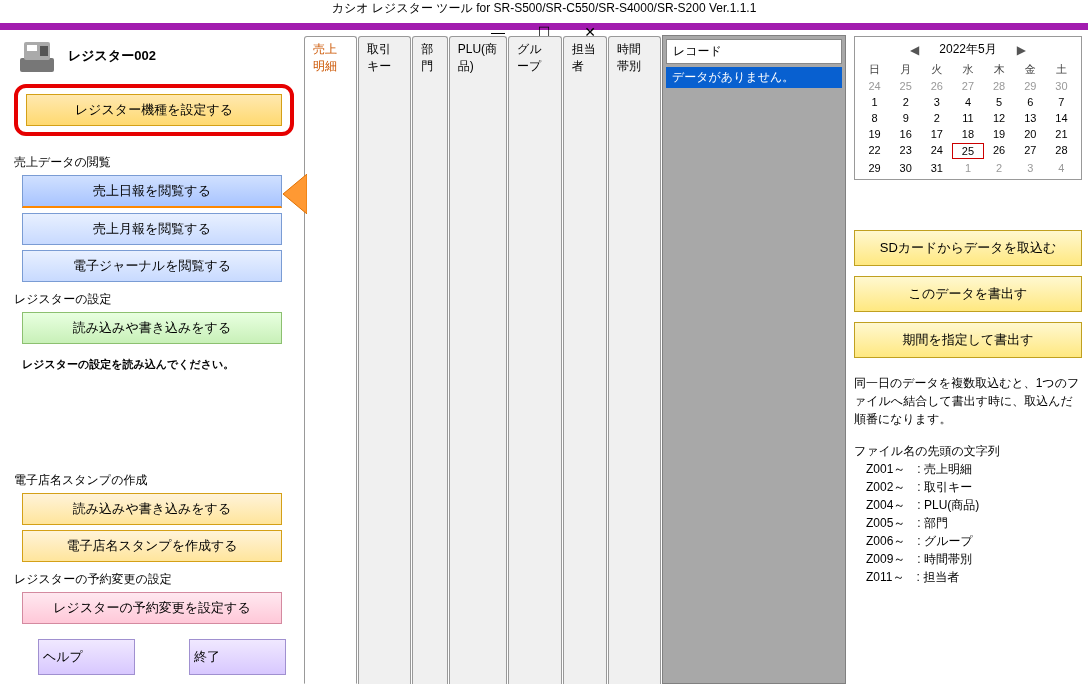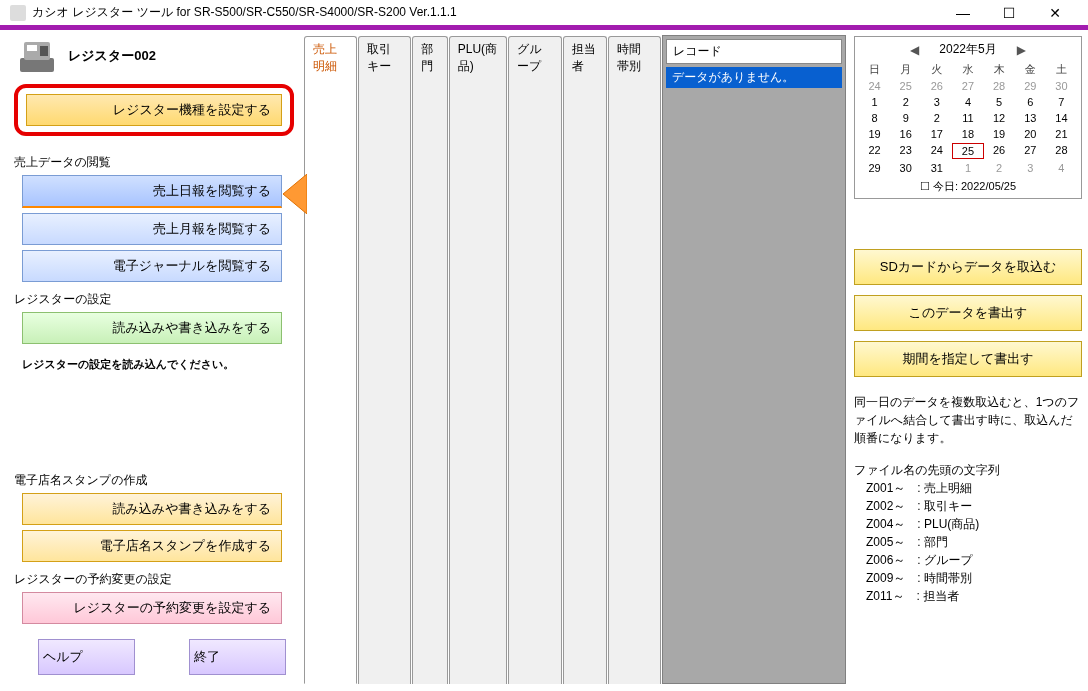--- a/index.html
+++ b/index.html
@@ -1,35 +1,35 @@
 <!DOCTYPE html>
 <html><head>
   <meta charset="utf-8">
   <style>
     * { box-sizing: border-box; margin: 0; padding: 0; font-family: "MS PGothic", "Meiryo", sans-serif; }
     body { background: #fff; width: 1088px; height: 691px; overflow: hidden; }
-    .titlebar { height: 30px; border-bottom: 5px solid #a21caf; display: flex; align-items: center; padding: 0 10px; font-size: 12px; }
+    .titlebar { height: 30px; border-bottom: 7px solid #a21caf; display: flex; align-items: center; padding: 0 18px; font-size: 12px; flex-direction: column; }
     .titlebar-icon { width: 16px; height: 16px; background: #ddd; margin-right: 6px; border-radius: 2px; }
     .titlebar-title { flex: 1; }
     .titlebar-controls { display: flex; gap: 0; }
     .titlebar-btn { width: 46px; height: 30px; display: flex; align-items: center; justify-content: center; font-size: 14px; cursor: default; }
     
     .main-content { display: flex; height: 660px; padding: 6px; gap: 0; position: relative; }
     
     .left-panel { width: 296px; display: flex; flex-direction: column; position: relative; }
     
     .register-header { display: flex; align-items: center; margin-bottom: 8px; padding-left: 8px; }
     .register-icon { width: 46px; height: 40px; margin-right: 8px; }
     .register-name { font-weight: bold; font-size: 13px; }
     
     .highlight-box { border: 4px solid #e60000; border-radius: 12px; padding: 6px 8px; margin: 0 8px 14px 8px; }
     
     .section-label { font-size: 12px; margin: 4px 0 4px 8px; }
     
-    .btn { display: block; width: 260px; margin: 0 8px 5px 16px; padding: 6px 10px; text-align: right; font-size: 13px; border: 1px solid #999; cursor: default; }
+    .btn { display: block; width: 260px; margin: 0 8px 5px 16px; padding: 6px 10px; text-align: center; font-size: 13px; border: 1px solid #999; cursor: default; }
     .btn-orange { background: linear-gradient(#fff3d9, #ffe59c); border-color: #d4a017; }
     .btn-orange.highlighted { background: linear-gradient(#ffe8b0, #ffd970); }
     .btn-blue { background: linear-gradient(#e8f0ff, #c8daff); border-color: #7a9cd4; }
     .btn-blue.selected { background: linear-gradient(#d0e0ff, #a8c4ff); border-bottom: 2px solid #ff8800; }
     .btn-green { background: linear-gradient(#e8ffe0, #c8f0b8); border-color: #8cc070; }
     .btn-pink { background: linear-gradient(#ffe8f0, #ffc8d8); border-color: #d48aa0; }
     .btn-purple { background: linear-gradient(#f0e8ff, #d8c8ff); border-color: #a090d0; width: 110px; text-align: left; display: inline-block; padding: 8px 4px; }
     .btn-yellow-panel { background: linear-gradient(#fff8d0, #ffe880); border: 1px solid #c0a020; padding: 8px; text-align: center; font-size: 13px; margin-bottom: 10px; cursor: default; }
     
     .instruction-text { font-size: 11px; font-weight: bold; margin: 8px 8px 8px 16px; }
@@ -198,21 +198,20 @@
           <div class="cal-day">27</div>
           <div class="cal-day">28</div>
           <div class="cal-day">29</div>
           <div class="cal-day">30</div>
           <div class="cal-day">31</div>
           <div class="cal-day other">1</div>
           <div class="cal-day other">2</div>
           <div class="cal-day other">3</div>
           <div class="cal-day other">4</div>
         </div>
-      <div class="cal-today-label">今日: 2022/05/25</div>
     </div>
 
     <div class="btn-yellow-panel">SDカードからデータを取込む</div>
     <div class="btn-yellow-panel">このデータを書出す</div>
     <div class="btn-yellow-panel">期間を指定して書出す</div>
 
     <div class="info-text">同一日のデータを複数取込むと、1つのファイルへ結合して書出す時に、取込んだ順番になります。</div>
     <div class="info-text" style="margin-top:14px;">ファイル名の先頭の文字列</div>
     <div class="file-prefix-list" id="prefix-list">
         <div>Z001～　: 売上明細</div>

